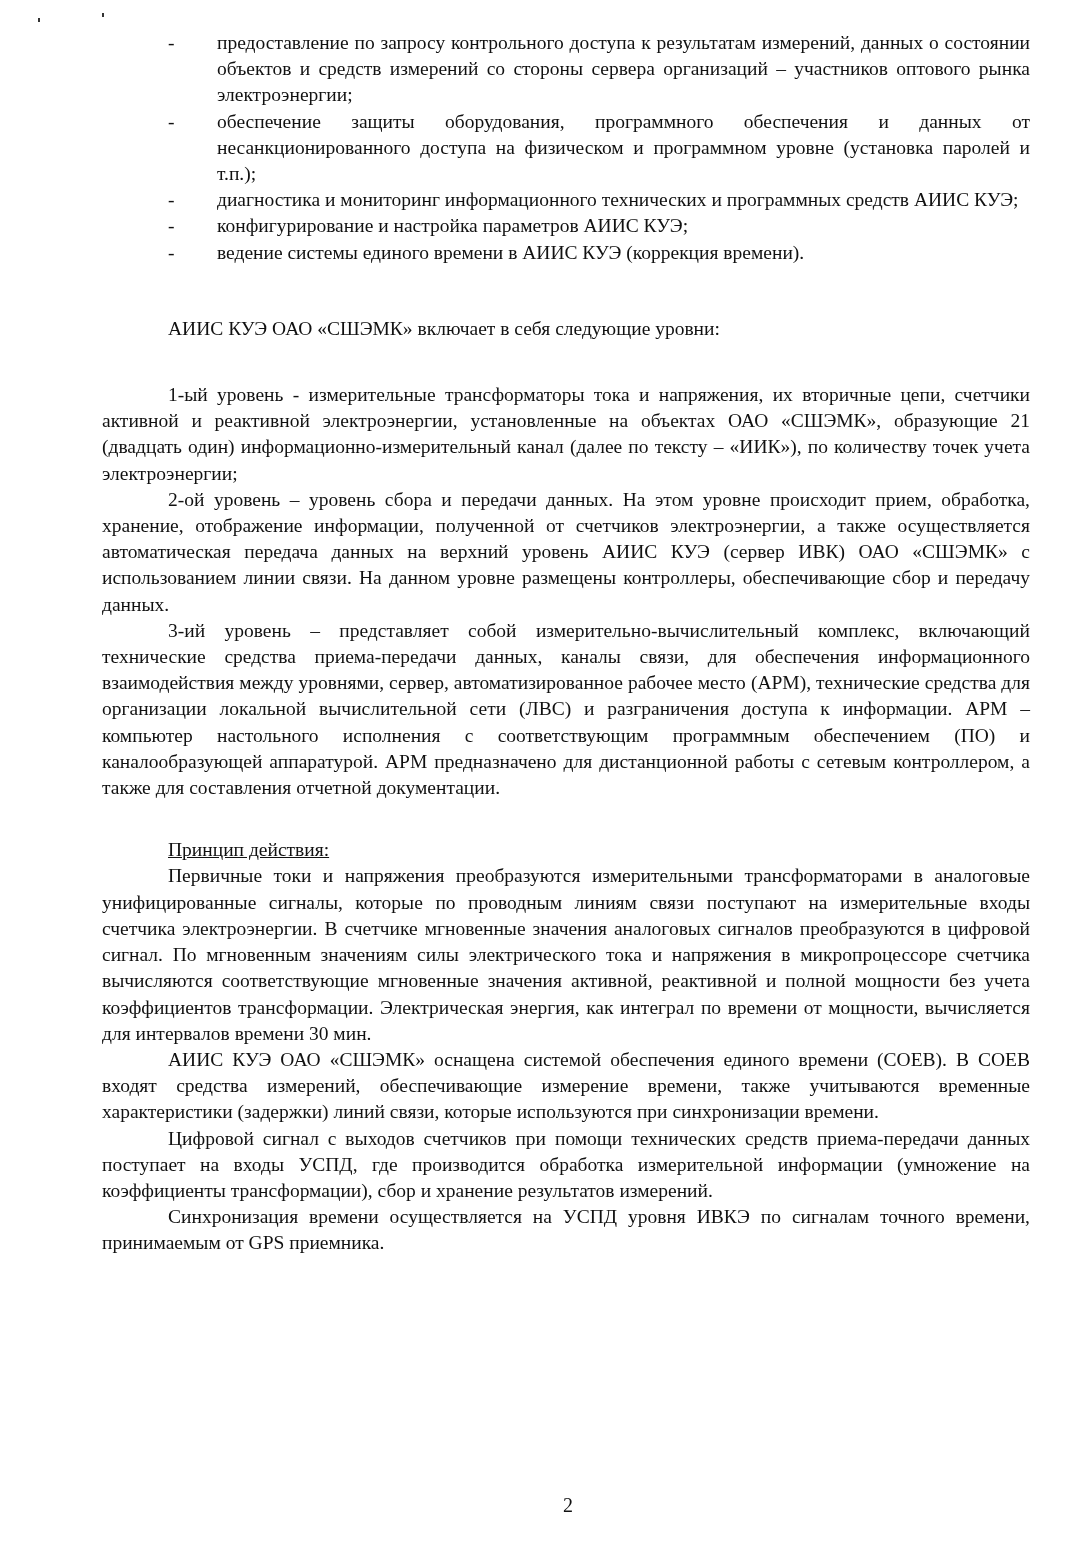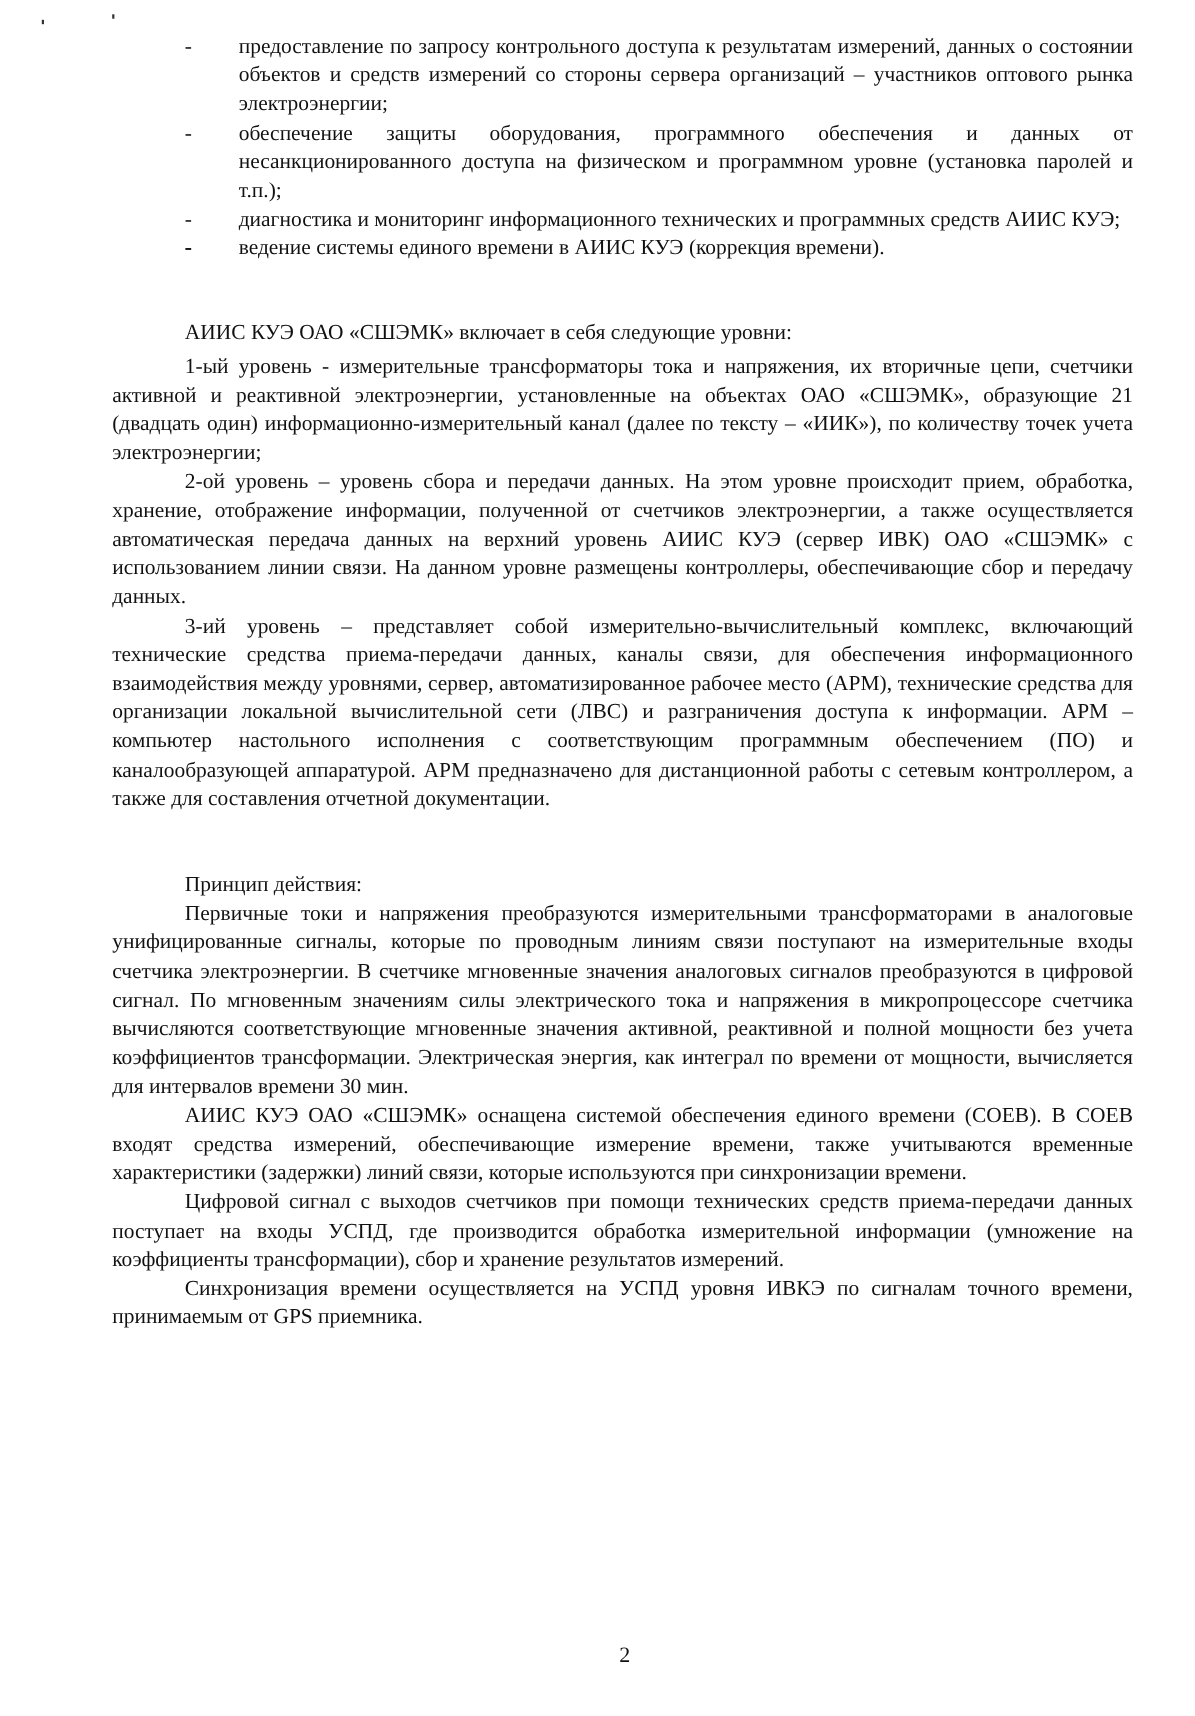--- a/index.html
+++ b/index.html
@@ -45,26 +45,27 @@
       left: 66px;
       top: 0;
     }
     .para {
       margin: 0;
       text-align: justify;
       text-indent: 66px;
     }
     .intro {
       margin-top: 50px;
-      margin-bottom: 5px;
+      margin-bottom: 40px;
       text-indent: 66px;
     }
     .section-head {
-      margin-top: 52px;
+      margin-top: 36px;
       text-indent: 66px;
+      text-decoration: underline;
     }
     .page-number {
       position: absolute;
       top: 1492px;
       left: 0;
       width: 1086px;
       text-align: center;
       font-size: 20px;
       padding-left: 50px;
       box-sizing: border-box;
@@ -86,20 +87,21 @@
     <li class="bullet">
       <span class="dash">-</span>
       <span>обеспечение защиты оборудования, программного обеспечения и данных от несанкционированного доступа на физическом и программном уровне (установка паролей и т.п.);</span>
     </li>
     <li class="bullet">
       <span class="dash">-</span>
       <span>диагностика и мониторинг информационного технических и программных средств АИИС КУЭ;</span>
     </li>
     <li class="bullet">
       <span class="dash">-</span>
+      <span>конфигурирование и настройка параметров АИИС КУЭ;</span>
     </li>
     <li class="bullet">
       <span class="dash">-</span>
       <span>ведение системы единого времени в АИИС КУЭ (коррекция времени).</span>
     </li>
   </ul>
 
   <p class="para intro">АИИС КУЭ ОАО «СШЭМК» включает в себя следующие уровни:</p>
 
   <p class="para">1-ый уровень - измерительные трансформаторы тока и напряжения, их вторичные цепи, счетчики активной и реактивной электроэнергии, установленные на объектах ОАО «СШЭМК», образующие 21 (двадцать один) информационно-измерительный канал (далее по тексту – «ИИК»), по количеству точек учета электроэнергии;</p>

